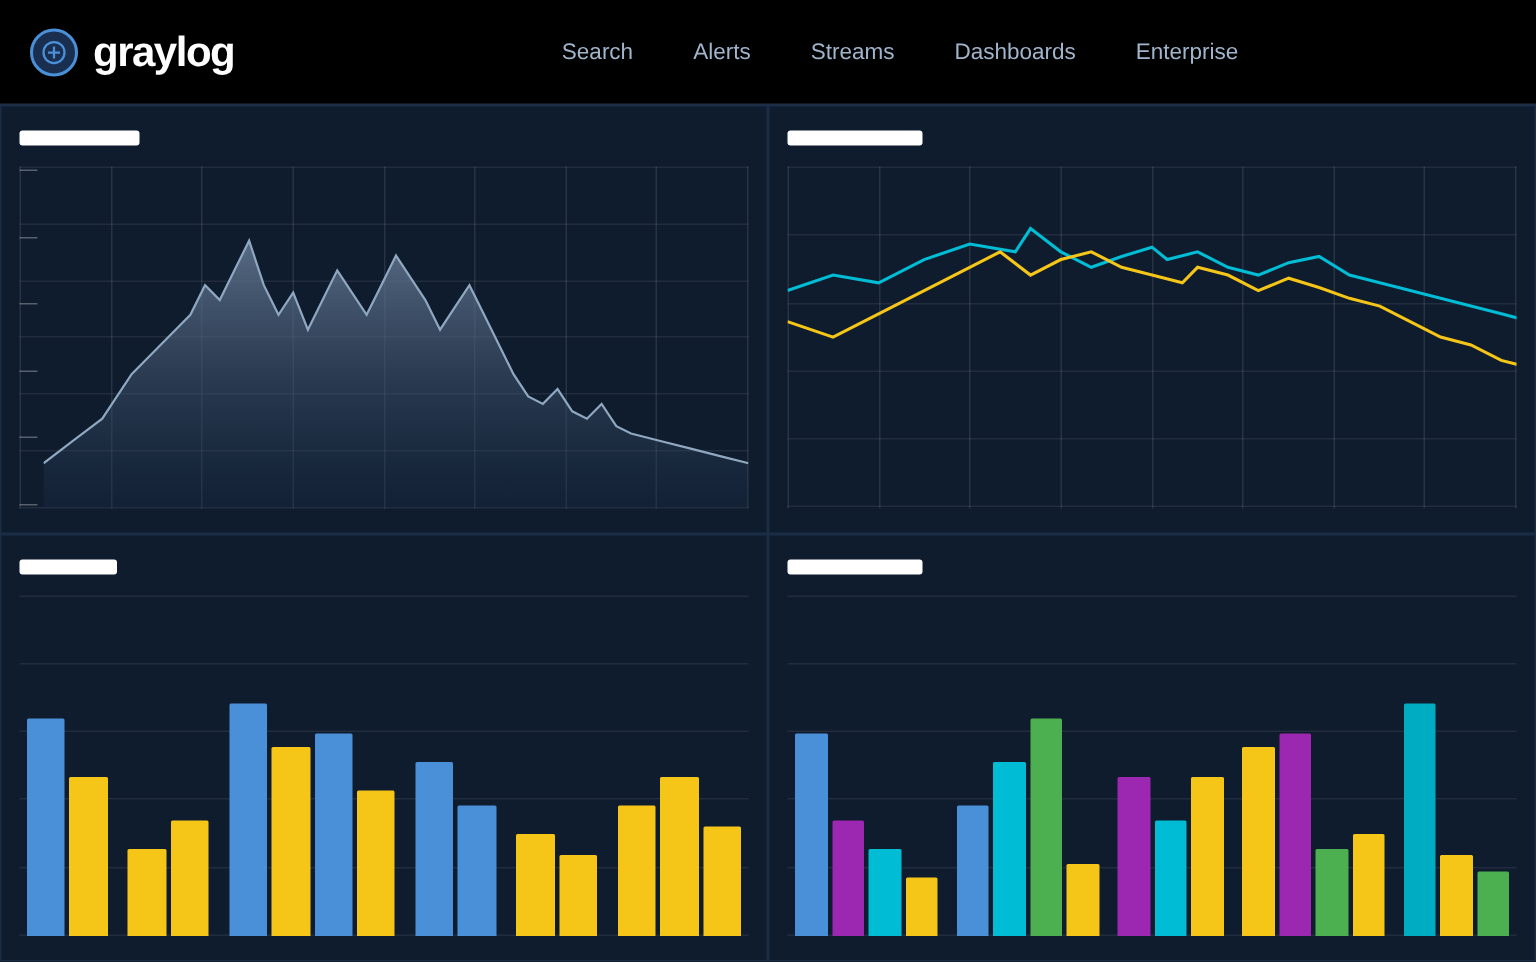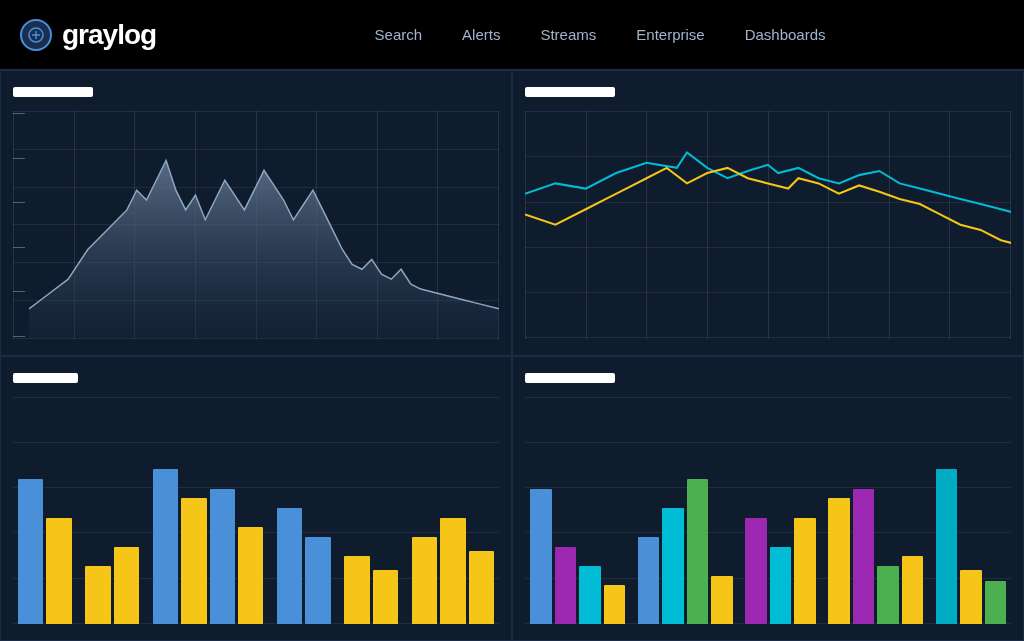--- a/index.html
+++ b/index.html
@@ -163,22 +163,22 @@
         <line x1="9" y1="5" x2="9" y2="13" stroke="#4a90d9" stroke-width="1.5"></line>
         <line x1="5" y1="9" x2="13" y2="9" stroke="#4a90d9" stroke-width="1.5"></line>
       </svg>
     </div>
     <span class="logo-text">graylog</span>
   </div>
   <nav class="nav">
     <span class="nav-item">Search</span>
     <span class="nav-item">Alerts</span>
     <span class="nav-item">Streams</span>
+    <span class="nav-item">Dashboards</span>
     <span class="nav-item">Enterprise</span>
-    <span class="nav-item">Dashboards</span>
   </nav>
 </header>
 
 <div class="dashboard">
 
   <div class="chart-panel">
     <div class="chart-title-bar"></div>
     <div class="chart-area">
 
       <div class="grid-lines">

